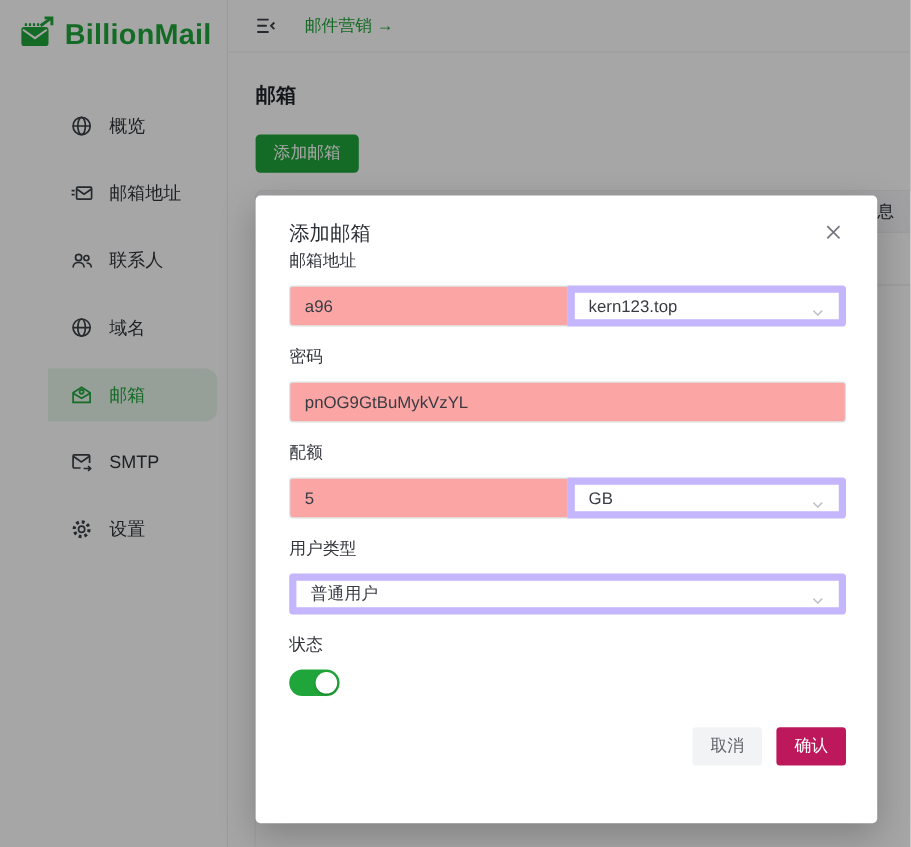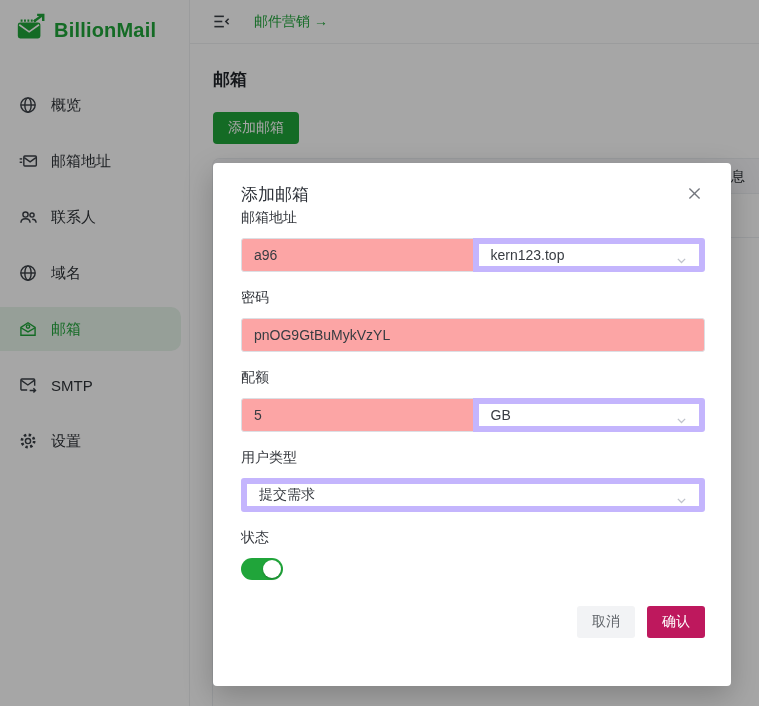--- a/index.html
+++ b/index.html
@@ -5,22 +5,22 @@
   * { margin:0; padding:0; box-sizing:border-box; }
   html,body { background:#888; }
   body { font-family:"Liberation Sans","DejaVu Sans",sans-serif; }
   .screen { position:relative; width:759px; height:706px; background:#fff; overflow:hidden;
             font-size:14px; color:#33363c; }
 
   
   .sidebar { position:absolute; left:0; top:0; width:190px; height:706px; background:#fff;
              border-right:1px solid #eef0f2; z-index:1; }
   .brand { display:flex; align-items:center; gap:7px; height:60px; padding-left:15px; }
-  .brand-name { font-size:20px; font-weight:bold; color:#20a53a; letter-spacing:.2px; }
-  .nav { margin-top:23px; }
+  .brand-name { font-size:24px; font-weight:bold; color:#20a53a; letter-spacing:.2px; }
+  .nav { margin-top:23px;margin-left:40px; }
   .nav-item { position:relative; display:flex; align-items:center; gap:13px; height:44px;
               margin:0 8px 12px 0; padding-left:18px; border-radius:0 10px 10px 0;
               color:#2f3338; font-size:15px; cursor:pointer; }
   .nav-item .nicon { display:flex; width:20px; height:20px; }
   .nav-item svg { stroke:#3a3f46; }
   .nav-item.active { background:#e7f4ea; color:#20a53a; }
   .nav-item.active svg { stroke:#20a53a; }
 
   
   .topbar { position:absolute; left:190px; top:0; right:0; height:44px; background:#fff;
@@ -245,21 +245,21 @@
               <path d="M3.5 6 L8 10.5 L12.5 6"></path>
             </svg>
           </span>
         </div>
       </div>
     </div>
 
     <div class="field">
       <label class="f-label">用户类型</label>
       <div class="selectbox">
-        <span class="sel-text">提交需求</span>
+        <span class="sel-text">普通用户</span>
         <span class="chev">
           <svg width="13" height="13" viewBox="0 0 16 16" fill="none" stroke="#c0c4cc" stroke-width="1.6">
             <path d="M3.5 6 L8 10.5 L12.5 6"></path>
           </svg>
         </span>
       </div>
     </div>
 
     <div class="field">
       <label class="f-label">状态</label>

